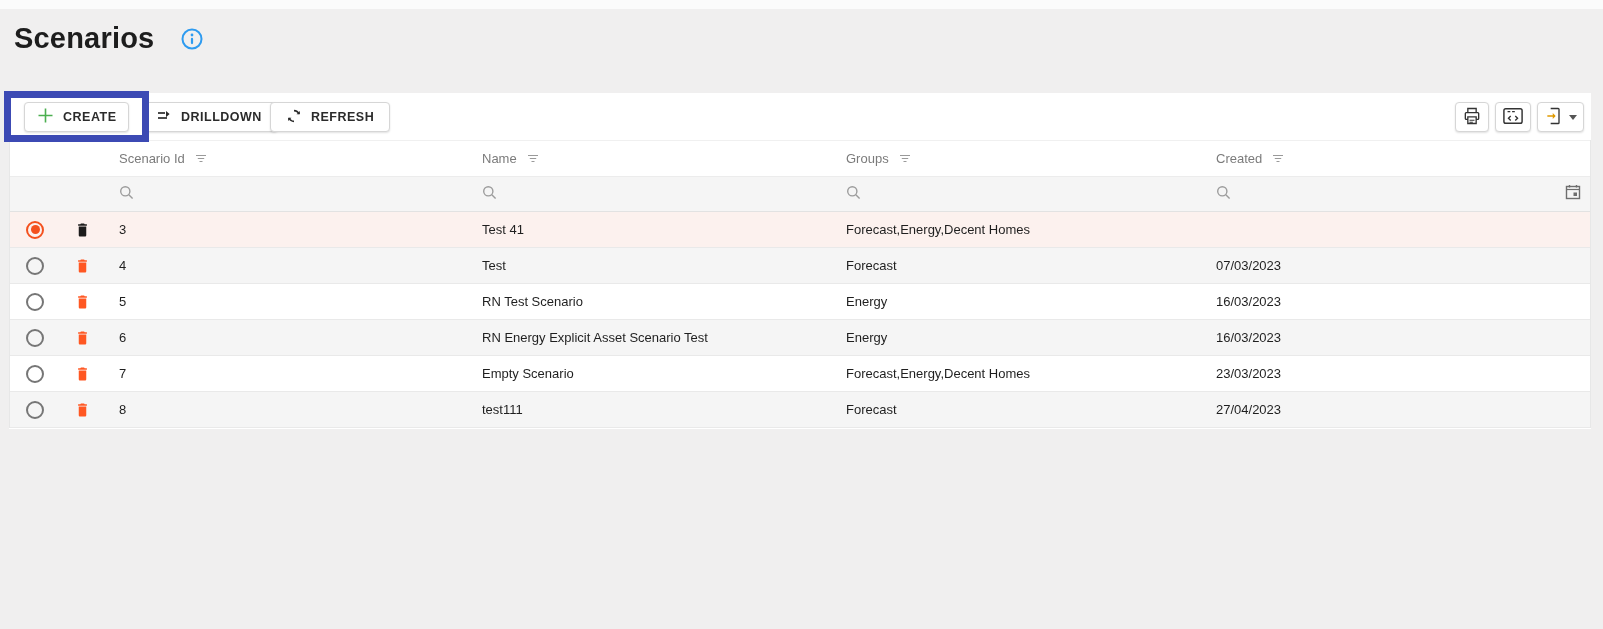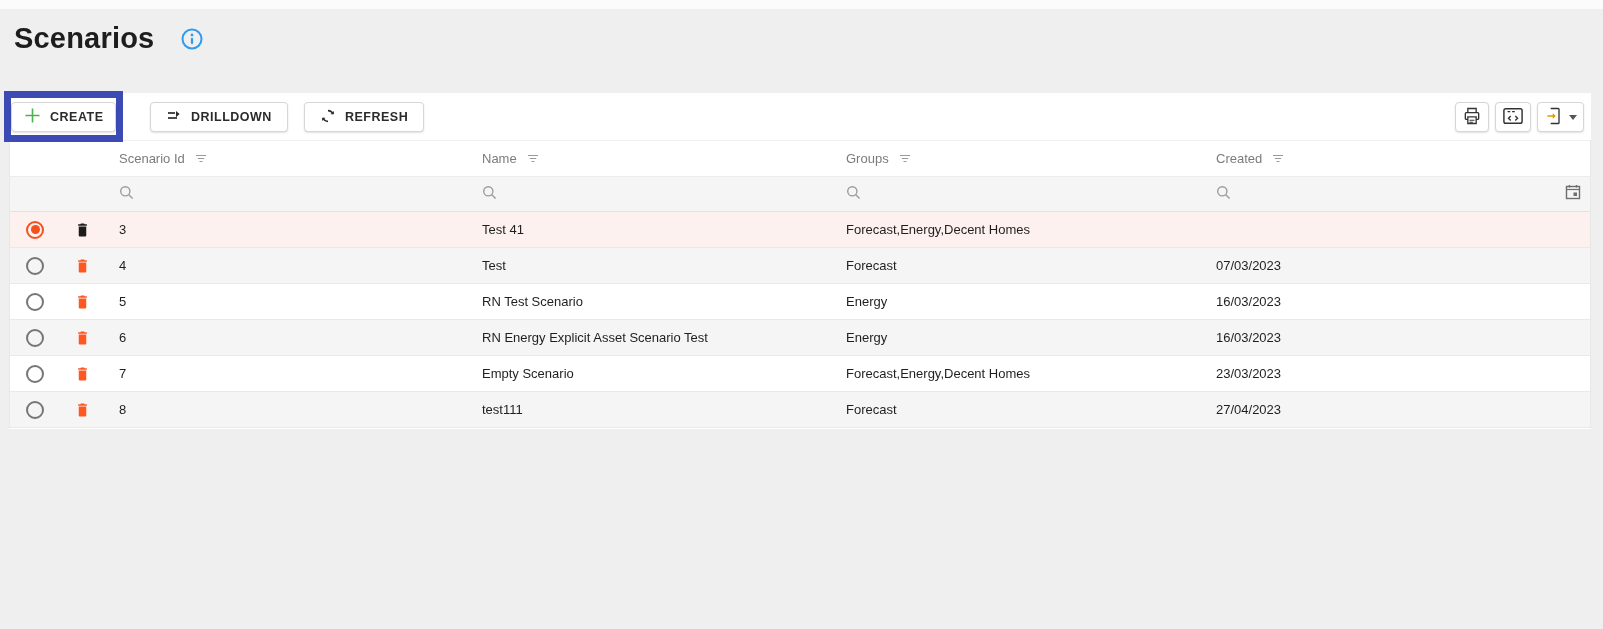--- a/index.html
+++ b/index.html
@@ -18,27 +18,27 @@
 
   
   .toolbar { position:relative; height:47px; background:#fff; }
   .btn {
     display:inline-flex; align-items:center; gap:9px; height:30px; padding:0 15px;
     background:#fff; border:1px solid #d6d6d6; border-radius:4px;
     font-size:12.5px; font-weight:700; letter-spacing:0.5px; color:#2b2b2b;
     box-shadow:0 1px 2px rgba(0,0,0,0.12); cursor:pointer; white-space:nowrap;
   }
   .create-frame {
-    position:absolute; left:-5px; top:-2px; width:119px; height:51px;
+    position:absolute; left:-5px; top:-2px; width:145px; height:51px;
     border:7px solid #3c4ab4; background:#fff; display:flex; align-items:center; justify-content:center;
     z-index:3;
   }
   .create-frame .btn { width:105px; justify-content:flex-start; padding:0 12px; }
-  .btn-drilldown { position:absolute; left:141px; top:9px;text-align:center; }
-  .btn-refresh  { position:absolute; left:261px; top:9px;margin-left:34px; }
+  .btn-drilldown { position:absolute; left:131px; top:9px;text-align:center; }
+  .btn-refresh  { position:absolute; left:261px; top:9px; }
   .toolbar-right { position:absolute; right:7px; top:9px; display:flex; gap:6px; }
   .icon-btn {
     display:inline-flex; align-items:center; justify-content:center; gap:5px;
     height:30px; min-width:34px; padding:0 6px;
     background:#fff; border:1px solid #d6d6d6; border-radius:4px;
     box-shadow:0 1px 2px rgba(0,0,0,0.12); cursor:pointer;
   }
   .caret { width:0; height:0; border-left:4px solid transparent; border-right:4px solid transparent; border-top:5px solid #555; }
 
   

